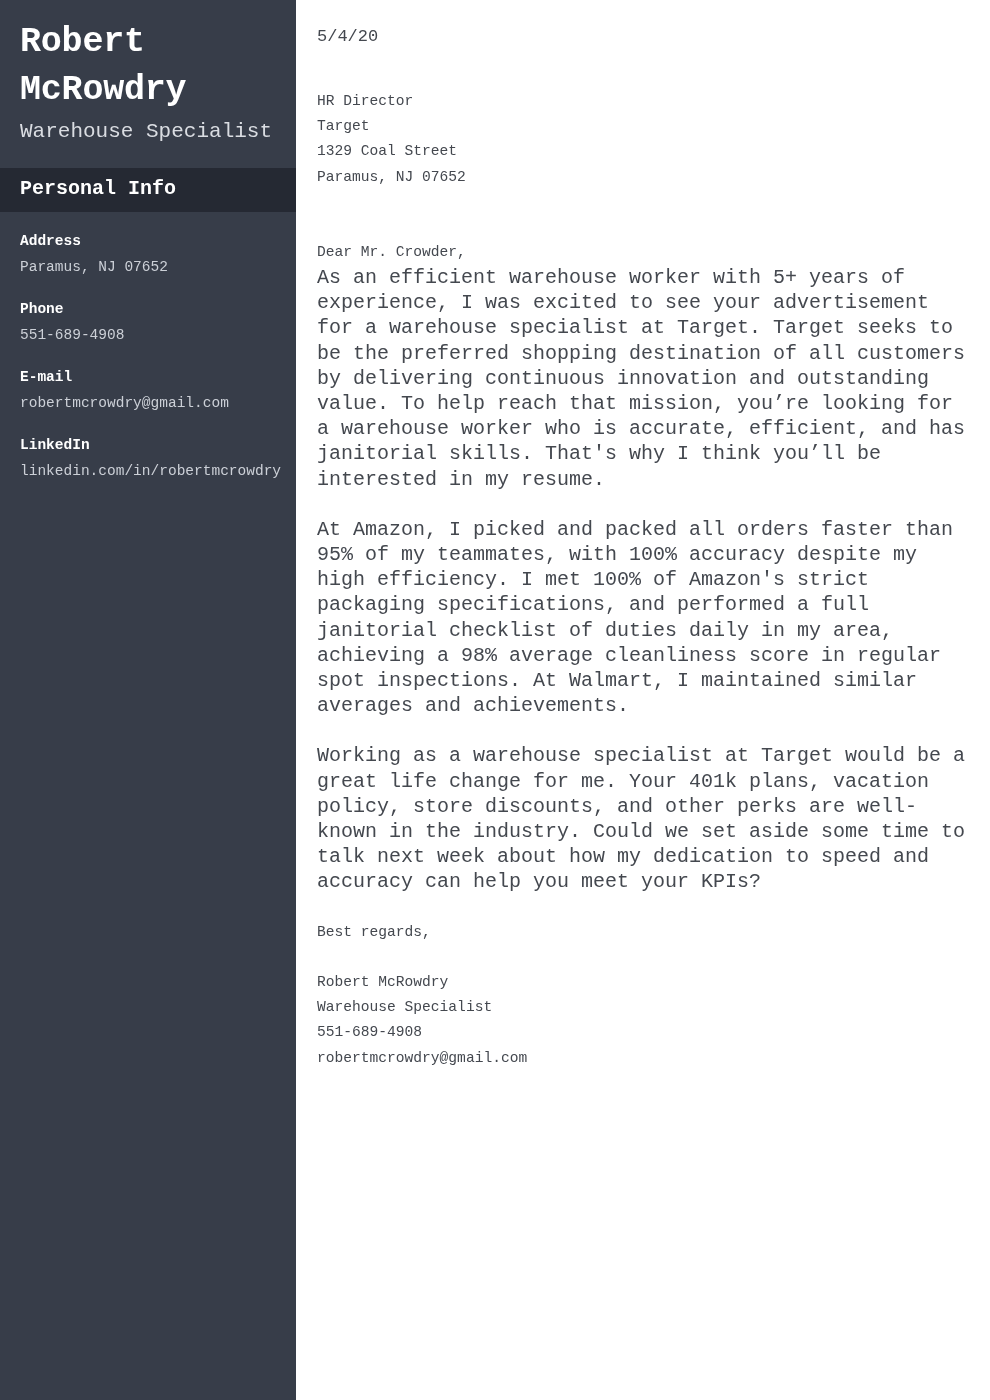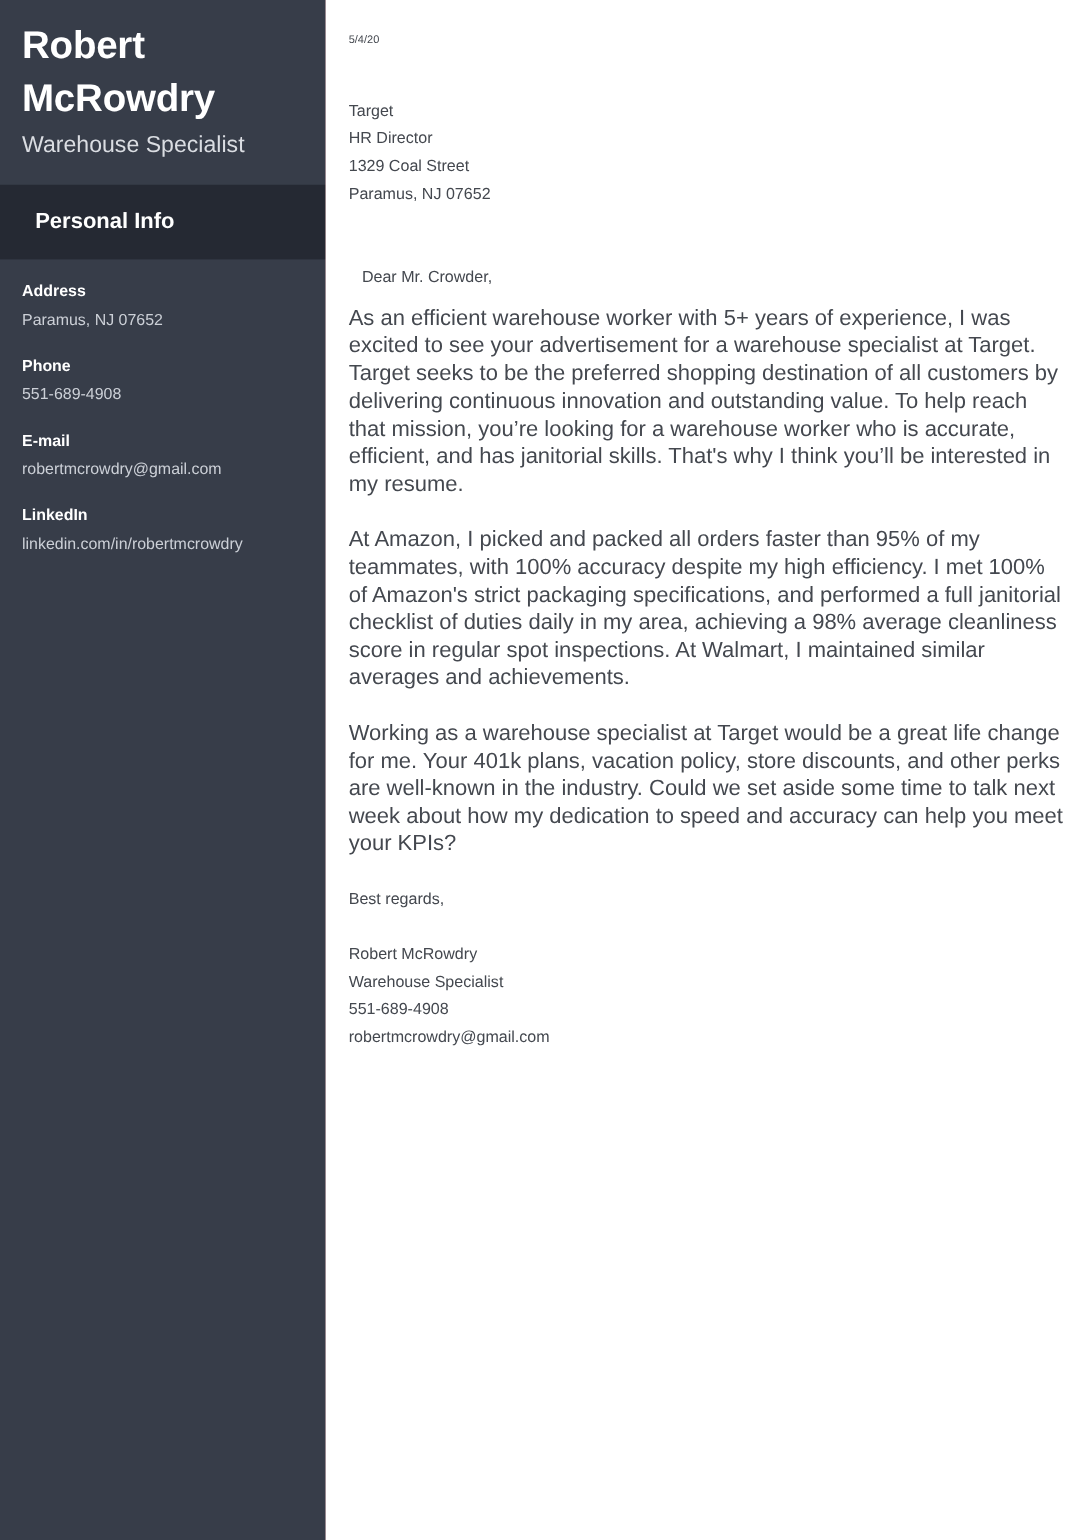--- a/index.html
+++ b/index.html
@@ -13,20 +13,21 @@
     font-family: "Liberation Sans", sans-serif;
     overflow: hidden;
   }
   .page {
     position: relative;
     width: 990px;
     height: 1400px;
     display: flex;
     align-items: stretch;
     background: #ef4444;
+    font-family: Liberation Mono, monospace;
   }
 
   
   .sidebar {
     width: 296px;
     flex: 0 0 296px;
     background: #373d49;
     color: #ffffff;
     display: flex;
     flex-direction: column;
@@ -53,21 +54,21 @@
   }
   .section-band {
     background: #252933;
     padding: 9px 20px 11px 20px;
   }
   .section-band-title {
     font-size: 20px;
     line-height: 24px;
     font-weight: bold;
     color: #ffffff;
-    margin: 12px;
+    margin: 0;
   }
   .sidebar-body {
     flex: 1 1 auto;
     background: #373d49;
     padding: 19px 20px 16px 20px;
   }
   .info-block {
     margin-bottom: 19px;
   }
   .info-block:last-child {
@@ -91,21 +92,21 @@
   .letter {
     flex: 1 1 auto;
     background: #ffffff;
     padding: 24px 22px 0 21px;
     color: #44484f;
   }
   .letter-inner {
     max-width: 651px;
   }
   .letter-date {
-    font-size: 10px;
+    font-size: 17px;
     line-height: 25px;
     margin: 0 0 40px 0;
   }
   .recipient {
     margin: 0 0 50px 0;
   }
   .recipient-line {
     font-size: 14.6px;
     line-height: 25.2px;
     margin: 0;
@@ -115,21 +116,21 @@
   }
   .body-line {
     font-size: 20px;
     line-height: 25.2px;
     margin: 0;
     text-align: left;
   }
   .salutation {
     font-size: 14.6px;
     line-height: 25.2px;
-    margin: 12px;
+    margin: 0;
   }
   .closing-block {
     margin: 25px 0 0 0;
   }
   .sign-block {
     margin: 25px 0 0 0;
   }
   .sign-line {
     font-size: 14.6px;
     line-height: 25.2px;
@@ -176,22 +177,22 @@
 
     </div>
   </aside>
 
   <main class="letter">
     <div class="letter-inner">
 
       <p class="letter-date">5/4/20</p>
 
       <div class="recipient">
+        <p class="recipient-line">HR Director</p>
         <p class="recipient-line">Target</p>
-        <p class="recipient-line">HR Director</p>
         <p class="recipient-line">1329 Coal Street</p>
         <p class="recipient-line">Paramus, NJ 07652</p>
       </div>
 
       <div class="body-block">
         <p class="salutation">Dear Mr. Crowder,</p>
         <p class="body-line">As an efficient warehouse worker with 5+ years of experience, I was excited to see your advertisement for a warehouse specialist at Target. Target seeks to be the preferred shopping destination of all customers by delivering continuous innovation and outstanding value. To help reach that mission, you’re looking for a warehouse worker who is accurate, efficient, and has janitorial skills. That's why I think you’ll be interested in my resume.</p>
       </div>
 
       <div class="body-block">

